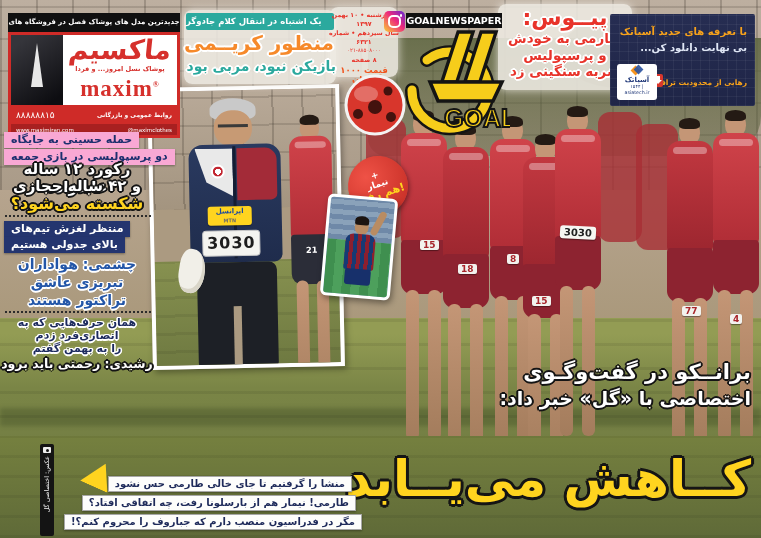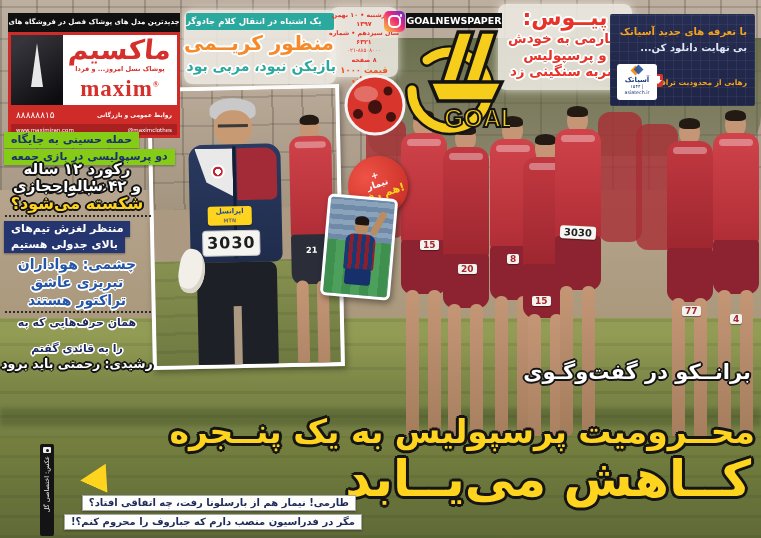--- a/index.html
+++ b/index.html
@@ -188,21 +188,21 @@
   .as-logo{position:absolute;left:7px;bottom:6px;width:40px;height:36px;background:#fff;border-radius:3px;
        text-align:center;padding-top:2px;}
   .as-star{width:10px;height:10px;margin:0 auto;position:relative;}
   .as-star i{position:absolute;width:7px;height:7px;}
   .as-star i:nth-child(1){left:0;top:1px;background:#f7941d;transform:rotate(45deg);}
   .as-star i:nth-child(2){left:3px;top:0;background:#2a52a0;transform:rotate(45deg);opacity:.9;}
   .as-brand{font-size:7px;font-weight:700;color:#223a7a;line-height:8px;}
   .as-row{font-size:4.8px;color:#223a7a;line-height:6px;}
   
   .lc{z-index:12;}
-  .strip-y{background:#84cc16;color:#1c2f6e;font-size:11px;font-weight:700;padding:1px 7px 2px;
+  .strip-y{background:#f9a8d4;color:#1c2f6e;font-size:11px;font-weight:700;padding:1px 7px 2px;
            display:inline-block;box-shadow:0 1px 2px rgba(0,0,0,.35);}
   .strip-n{background:#24356f;color:#fff;font-size:11px;font-weight:700;padding:1px 7px 2px;
            display:inline-block;box-shadow:0 1px 2px rgba(0,0,0,.35);}
   .ow{color:#fff;font-weight:700;}
   .oy{color:#ffd41f;font-weight:700;}
   .ob{color:#2356a8;font-weight:700;}
   .onv{color:#1c2a5e;font-weight:700;}
   .ctr{width:154px;text-align:center;left:0;}
   .dotted{width:146px;border-top:2px dotted #2b2b2b;left:5px;}
   
@@ -240,21 +240,21 @@
     <div class="p-leg l"></div>
       <div class="p-leg r"></div>
     <div class="p-num" style="left:22px;top:128px">15</div>
   </div>
   <div class="player v2" style="left:440px;top:126px">
     <div class="p-head"></div>
       <div class="p-torso"></div>
     <div class="p-shorts"></div>
     <div class="p-leg l"></div>
       <div class="p-leg r"></div>
-    <div class="p-num" style="left:18px;top:138px">20</div>
+    <div class="p-num" style="left:18px;top:138px">18</div>
   </div>
   <div class="player" style="left:487px;top:118px">
     <div class="p-head"></div>
       <div class="p-torso"></div>
     <div class="p-shorts"></div>
     <div class="p-leg l"></div>
       <div class="p-leg r"></div>
     <div class="p-num" style="left:20px;top:136px">8</div>
   </div>
   <div class="player v2" style="left:520px;top:136px">
@@ -431,23 +431,25 @@
   <div class="abs lc ctr ow sh-k fa" style="top:177px;font-size:15px">و ۴۲ ساله حجازی</div>
   <div class="abs lc ctr oy sh-k fa" style="top:194px;font-size:16px">شکسته می‌شود؟</div>
   <div class="abs lc dotted" style="top:215px"></div>
   <div class="abs lc strip-n fa" style="left:4px;top:221px">منتظر لغزش تیم‌های</div>
   <div class="abs lc strip-n fa" style="left:4px;top:237px">بالای جدولی هستیم</div>
   <div class="abs lc ctr ob sh-w fa" style="top:256px;font-size:14px">چشمی: هواداران</div>
   <div class="abs lc ctr ob sh-w fa" style="top:274px;font-size:14px">تبریزی عاشق</div>
   <div class="abs lc ctr ob sh-w fa" style="top:292px;font-size:14px">تراکتور هستند</div>
   <div class="abs lc dotted" style="top:311px"></div>
   <div class="abs lc ctr onv sh-w fa" style="top:316px;font-size:11px">همان حرف‌هایی که به</div>
-  <div class="abs lc ctr onv sh-w fa" style="top:342px;font-size:11px">را به قائدی گفتم</div>
+  <div class="abs lc ctr onv sh-w fa" style="top:329px;font-size:11px">انصاری‌فرد زدم</div>
+  <div class="abs lc ctr onv sh-w fa" style="top:342px;font-size:11px">را به بهمن گفتم</div>
   <div class="abs lc ctr ow sh-k fa" style="top:356px;font-size:12.5px">رشیدی: رحمتی باید برود</div>
 
   <div class="abs bk1 sh-k fa">برانــکو در گفت‌وگـوی</div>
-  <div class="abs hl1 sh-kb fa">محــرومیت پرسپولیس به یک پنــجره</div>
+  <div class="abs bk2 sh-k fa">اختصاصی با «گل» خبر داد:</div>
   <div class="abs hl2 sh-kb fa">کــاهش می‌یــابد</div>
   <div class="abs tri"></div>
+  <div class="quote fa" style="right:409px;top:476px">منشا را گرفتیم تا جای خالی طارمی حس نشود</div>
   <div class="quote fa" style="right:405px;top:495px">طارمی! نیمار هم از بارسلونا رفت، چه اتفاقی افتاد؟</div>
   <div class="quote fa" style="right:399px;top:514px">مگر در فدراسیون منصب دارم که جباروف را محروم کنم؟!</div>
 
 </div>
 
 </body></html>

